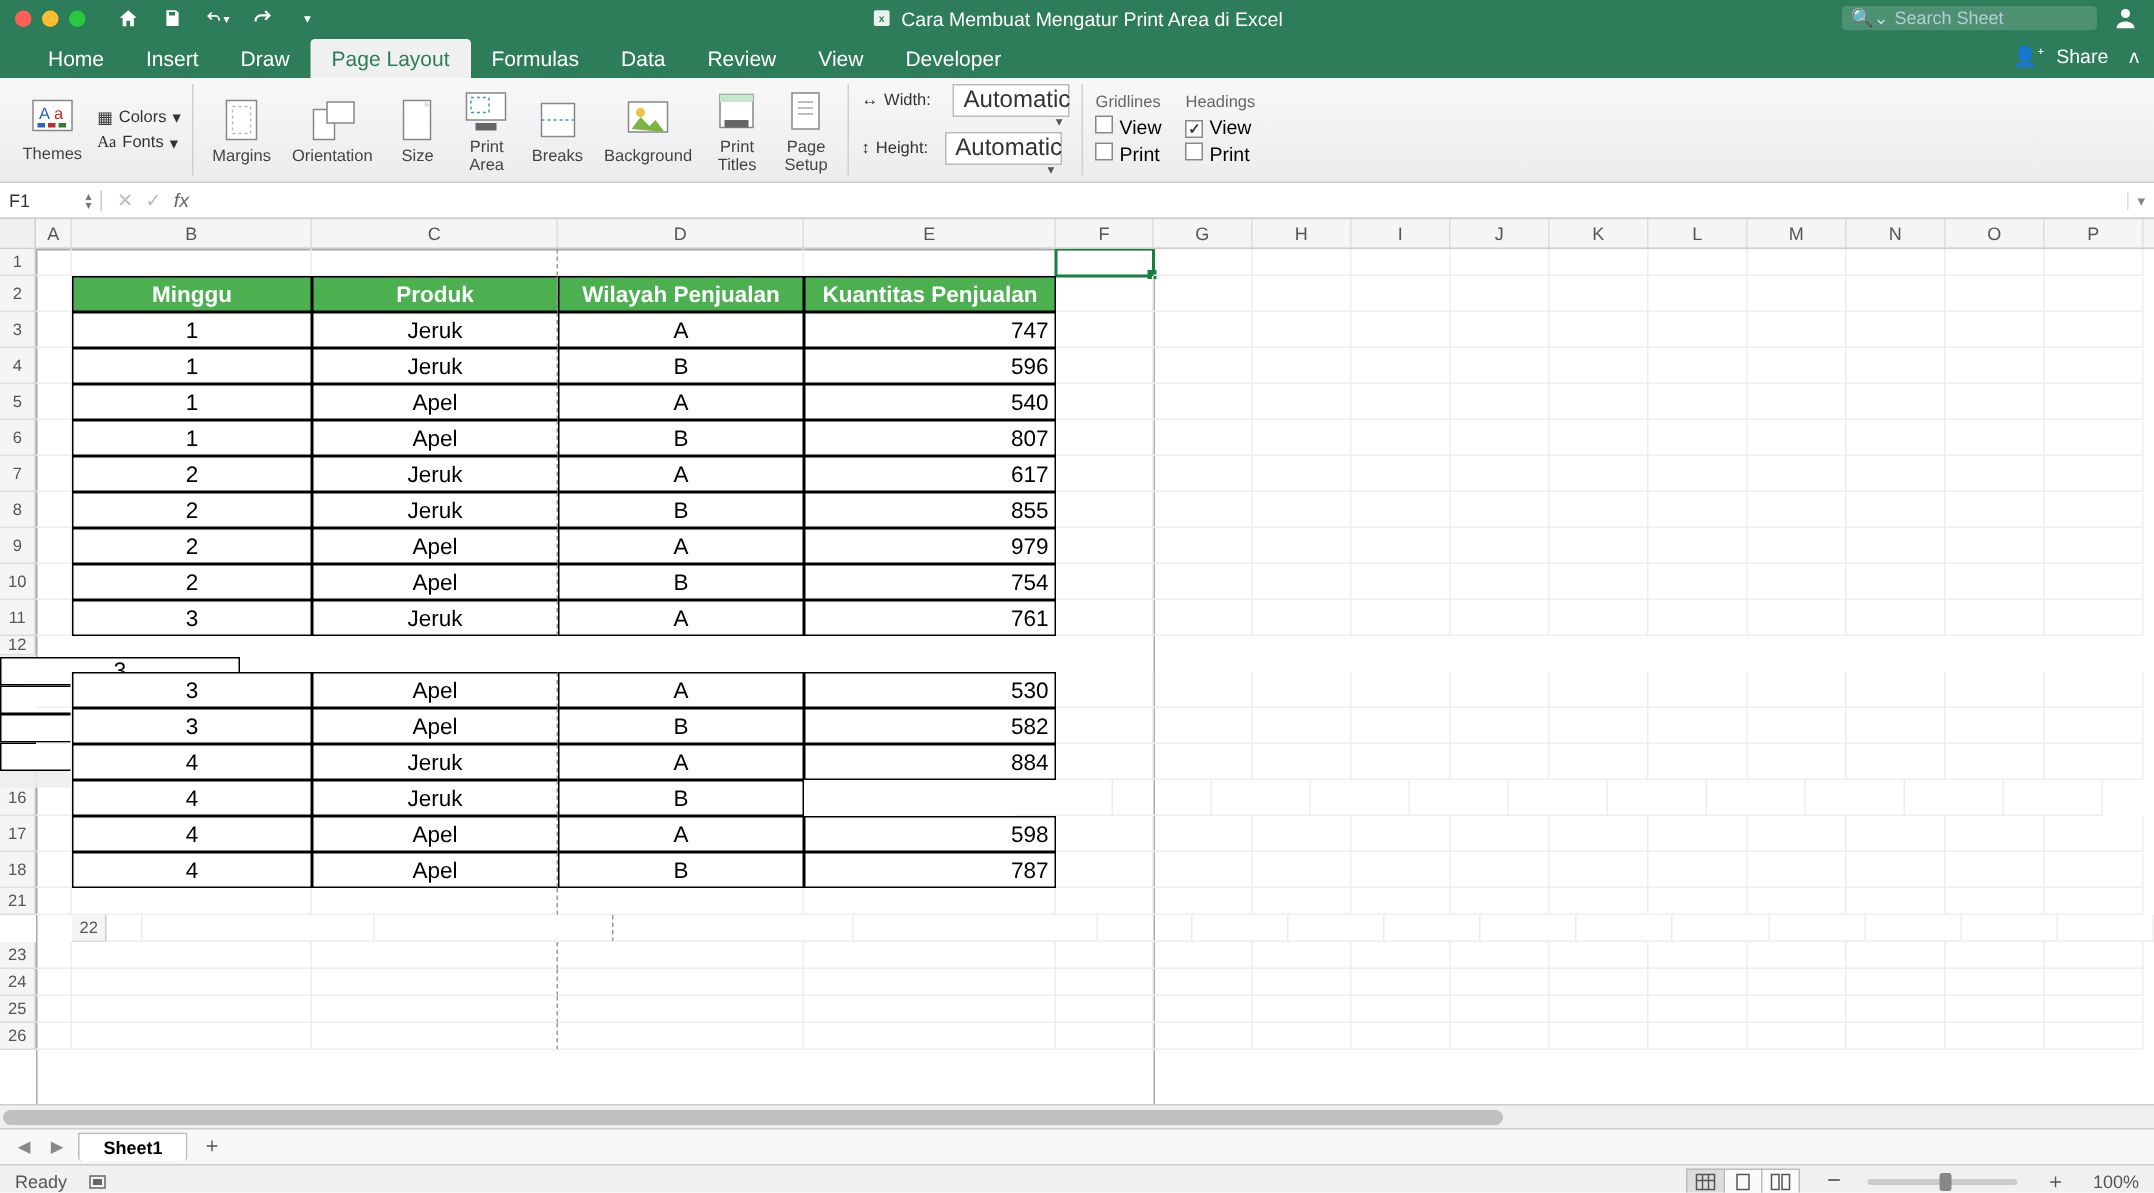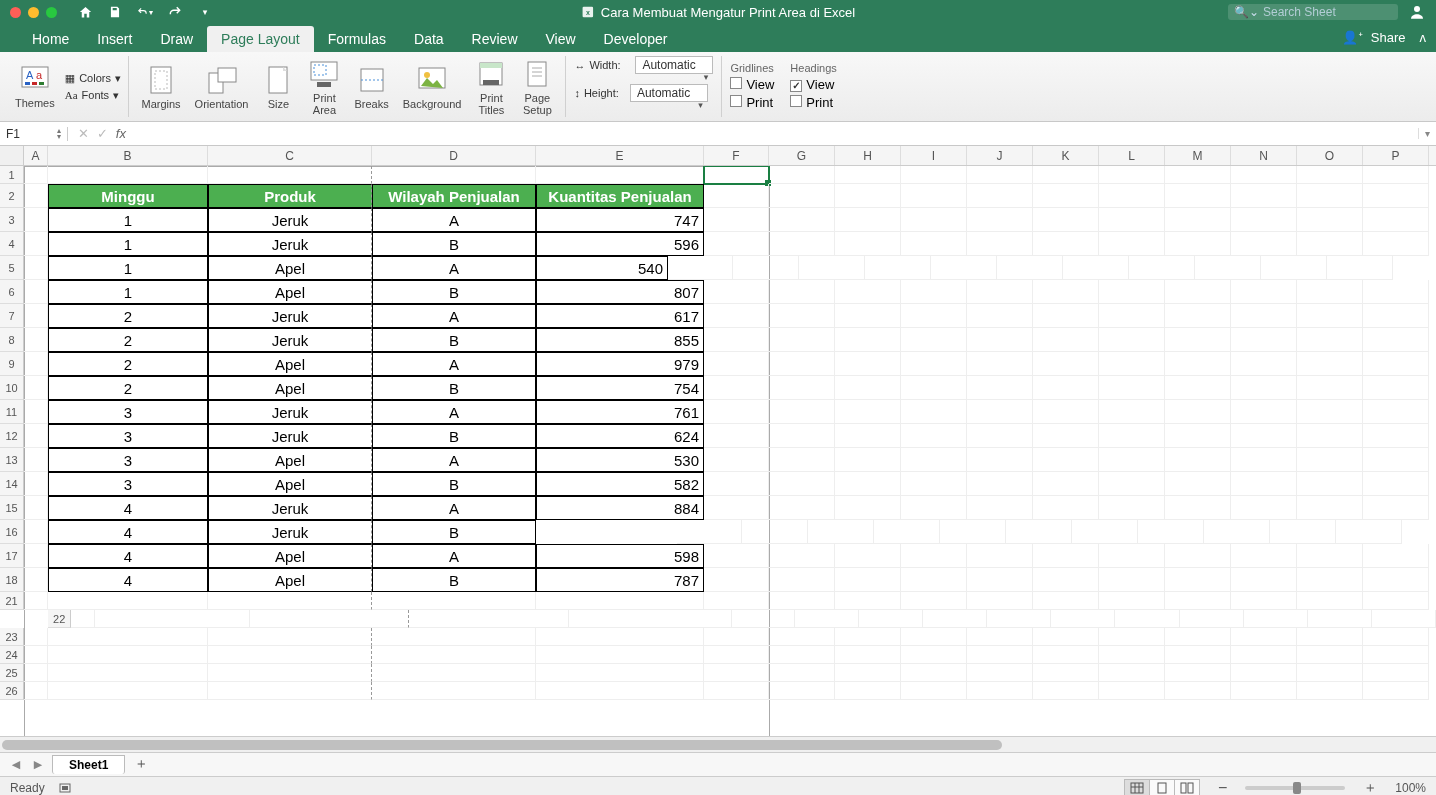--- a/index.html
+++ b/index.html
@@ -27,21 +27,21 @@
 
 .ribbon { height: 70px; background: linear-gradient(#f8f8f8,#ececec); border-bottom: 1px solid #c8c8c8; display: flex; align-items: stretch; padding: 4px 3px; }
 .rgroup { display: flex; flex-direction: column; align-items: center; padding: 0 8px; border-right: 1px solid #d0d0d0; }
 .rgroup:last-child { border-right: none; }
 .rgroup-row { display: flex; gap: 6px; align-items: center; flex:1;}
 .rbtn { display: flex; flex-direction: column; align-items: center; justify-content: center; gap: 2px; padding: 2px 4px; cursor: pointer; font-size: 11px; color: #333;}
 .rbtn .ricon { width: 32px; height: 32px; display: flex; align-items: center; justify-content: center; }
 .rlabel { font-size: 11px; color: #444; text-align:center; line-height:1.1;}
 .small-pair { display:flex; flex-direction:column; gap:4px; justify-content:center;}
 .small-pair .srow { display:flex; align-items:center; gap:4px; font-size:11px; color:#333;}
-.scale-select { background:#fff; border:1px solid #bbb; padding:1px 20px 1px 6px; font-size:12px; position:relative; width:78px;}
+.scale-select { background:#fff; border:1px solid #bbb; padding:1px 20px 1px 6px; font-size:16px; position:relative; width:78px;}
 .scale-select::after { content:"▾"; position:absolute; right:4px; font-size:9px; color:#555;}
 .chk { width:12px; height:12px; border:1px solid #888; background:#fff; display:inline-flex; align-items:center; justify-content:center; font-size:10px; margin-right:4px;}
 .chk.checked::before { content:"✓"; color:#333; font-weight:bold;}
 .grid-col { display:flex; flex-direction:column; gap:3px; padding-top:2px;}
 .grid-head { font-size:11px; color:#666; }
 
 
 .fbar { height: 24px; border-bottom: 1px solid #c8c8c8; display: flex; align-items: center; background:#fff;}
 .namebox { width: 68px; border-right: 1px solid #ccc; padding: 0 6px; font-size: 12px; color:#333; display:flex; align-items:center; justify-content:space-between;}
 .namebox .dd { font-size:8px; color:#777; display:flex; flex-direction:column; line-height:6px;}
@@ -419,21 +419,21 @@
       <div class="cell" style="width: 66px;"></div>
       <div class="cell" style="width: 66px;"></div>
       <div class="cell" style="width: 66px;"></div>
     </div>
     <div class="gridrow" style="height: 24px;">
       <div class="rowhdr">5</div>
       <div class="cell" style="width: 24px;"></div>
       <div class="cell tdcell" style="width: 160px;">1</div>
       <div class="cell page-break-v tdcell" style="width: 164px;">Apel</div>
       <div class="cell tdcell" style="width: 164px;">A</div>
-      <div class="cell tdcell right" style="width: 132px;">540</div>
+      <div class="cell tdcell right" style="width: 168px;">540</div>
       <div class="cell" style="width: 65px;"></div>
       <div class="cell" style="width: 66px;"></div>
       <div class="cell" style="width: 66px;"></div>
       <div class="cell" style="width: 66px;"></div>
       <div class="cell" style="width: 66px;"></div>
       <div class="cell" style="width: 66px;"></div>
       <div class="cell" style="width: 66px;"></div>
       <div class="cell" style="width: 66px;"></div>
       <div class="cell" style="width: 66px;"></div>
       <div class="cell" style="width: 66px;"></div>
@@ -546,21 +546,21 @@
       <div class="cell" style="width: 66px;"></div>
       <div class="cell" style="width: 66px;"></div>
       <div class="cell" style="width: 66px;"></div>
       <div class="cell" style="width: 66px;"></div>
       <div class="cell" style="width: 66px;"></div>
       <div class="cell" style="width: 66px;"></div>
       <div class="cell" style="width: 66px;"></div>
       <div class="cell" style="width: 66px;"></div>
       <div class="cell" style="width: 66px;"></div>
     </div>
-    <div class="gridrow" style="height: 24px;">
+    <div class="gridrow" style="height: 24px; flex-direction: column;">
       <div class="rowhdr">12</div>
       <div class="cell" style="width: 24px;"></div>
       <div class="cell tdcell" style="width: 160px;">3</div>
       <div class="cell page-break-v tdcell" style="width: 164px;">Jeruk</div>
       <div class="cell tdcell" style="width: 164px;">B</div>
       <div class="cell tdcell right" style="width: 168px;">624</div>
       <div class="cell" style="width: 65px;"></div>
       <div class="cell" style="width: 66px;"></div>
       <div class="cell" style="width: 66px;"></div>
       <div class="cell" style="width: 66px;"></div>

